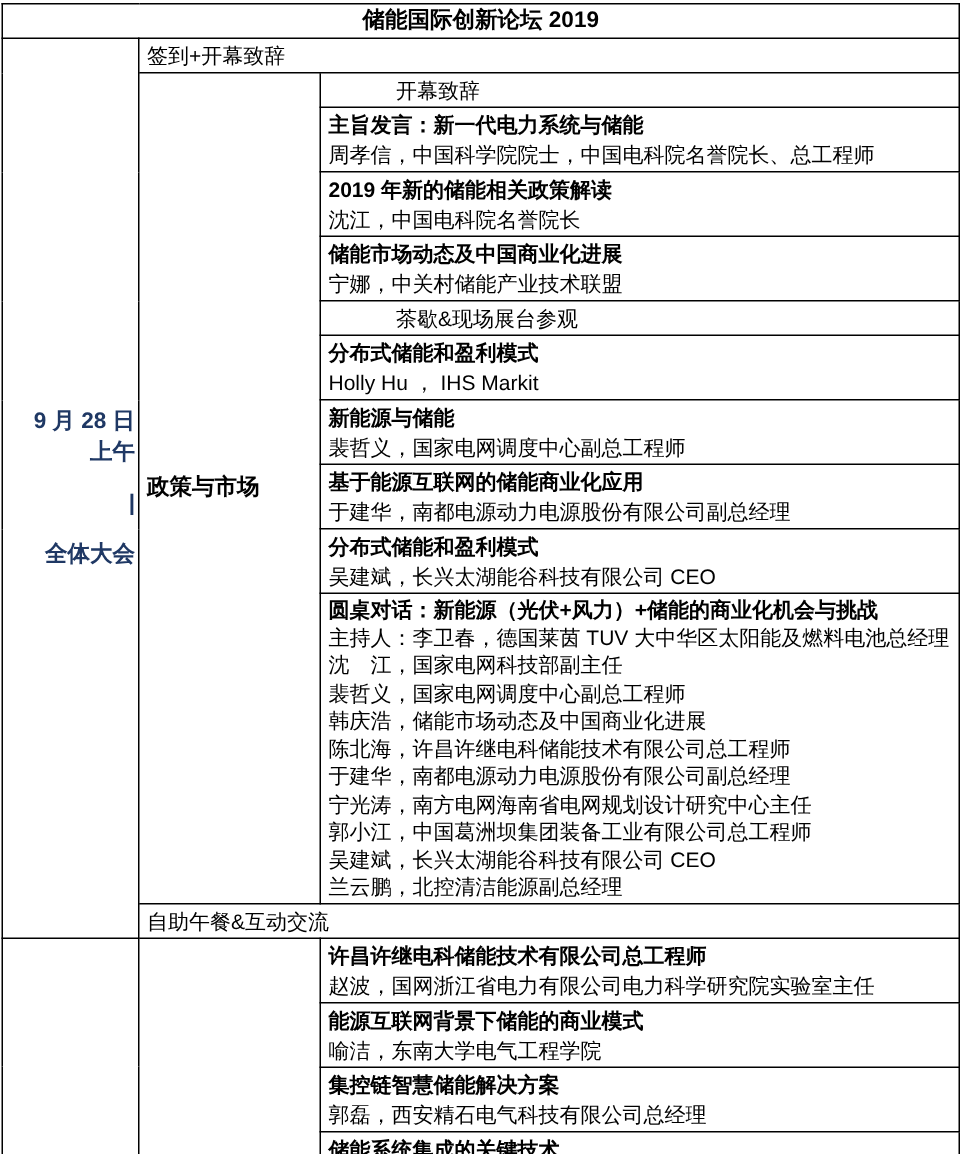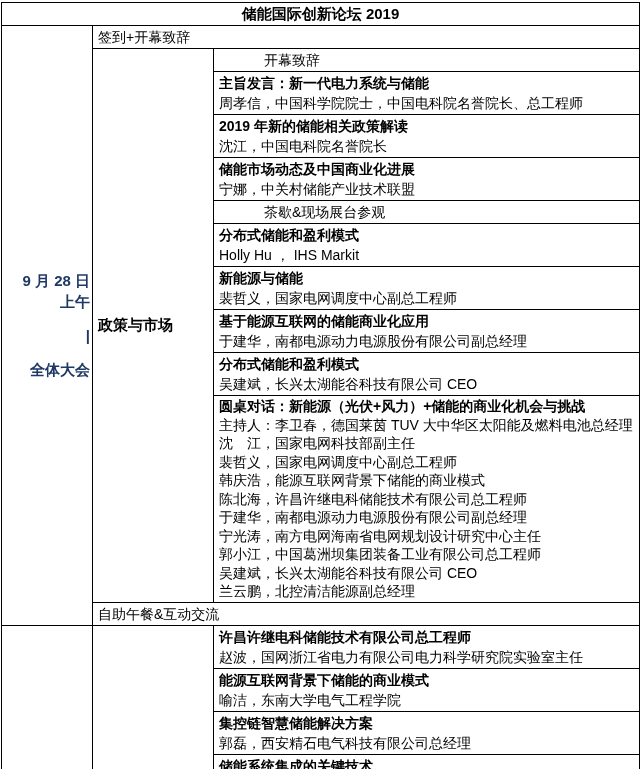--- a/index.html
+++ b/index.html
@@ -127,21 +127,21 @@
       <div class="sess-title">分布式储能和盈利模式</div>
       <div>吴建斌，长兴太湖能谷科技有限公司 CEO</div>
     </td>
   </tr>
   <tr>
     <td class="roundtable">
       <div class="sess-title">圆桌对话：新能源（光伏+风力）+储能的商业化机会与挑战</div>
       <div>主持人：李卫春，德国莱茵 TUV 大中华区太阳能及燃料电池总经理</div>
       <div>沈　江，国家电网科技部副主任</div>
       <div>裴哲义，国家电网调度中心副总工程师</div>
-      <div>韩庆浩，能源互联网背景下储能的商业模式</div>
+      <div>韩庆浩，储能市场动态及中国商业化进展</div>
       <div>陈北海，许昌许继电科储能技术有限公司总工程师</div>
       <div>于建华，南都电源动力电源股份有限公司副总经理</div>
       <div>宁光涛，南方电网海南省电网规划设计研究中心主任</div>
       <div>郭小江，中国葛洲坝集团装备工业有限公司总工程师</div>
       <div>吴建斌，长兴太湖能谷科技有限公司 CEO</div>
       <div>兰云鹏，北控清洁能源副总经理</div>
     </td>
   </tr>
 
   <tr>

